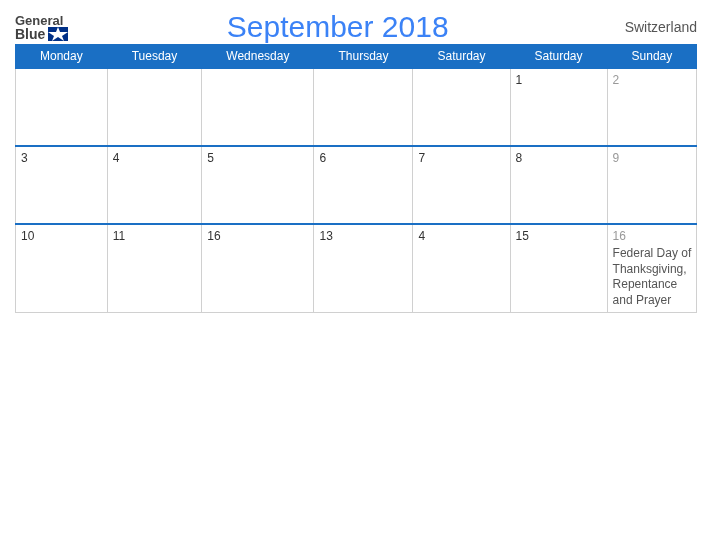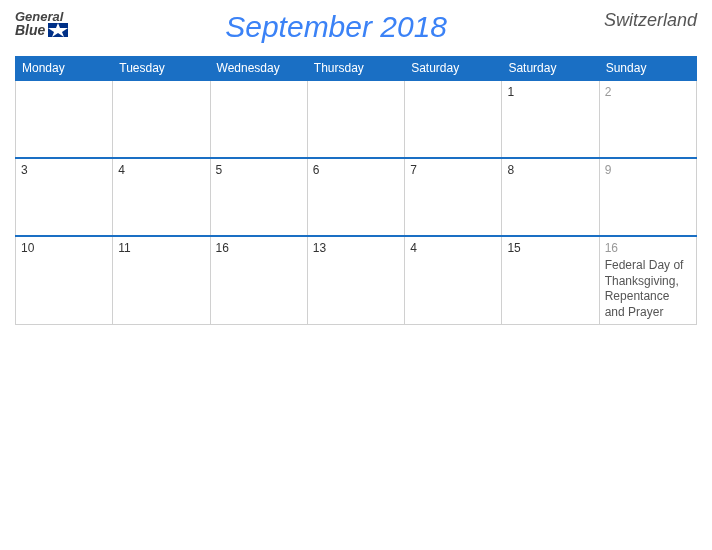--- a/index.html
+++ b/index.html
@@ -11,48 +11,47 @@
       overflow: hidden;
     }
     .calendar-container {
       width: 712px;
       height: 550px;
       background: #fff;
       padding: 10px 15px;
     }
     .header {
       display: flex;
-      align-items: flex-start;
+      align-items: center;
       justify-content: space-between;
-      margin-bottom: 12px;
-      font-style: italic;
+      margin-bottom: 0;
     }
     .month-title {
       font-size: 30px;
       font-weight: normal;
       color: #3b82f6;
       text-align: center;
       flex: 1;
     }
     .country {
-      font-size: 18px;
+      font-size: 14px;
       color: #555;
       text-align: right;
       min-width: 90px;
     }
     .calendar-table {
       width: 100%;
       border-collapse: collapse;
     }
     .calendar-table thead tr th {
       background: #1a6fc4;
       color: #fff;
       font-size: 12px;
       font-weight: normal;
-      padding: 4px 6px;
+      padding: 4px 24px;
       text-align: left;
       border: 1px solid #1a6fc4;
     }
     .calendar-table tbody tr td {
       border-top: 2px solid #1a6fc4;
       border-left: 1px solid #d0d0d0;
       border-right: 1px solid #d0d0d0;
       border-bottom: none;
       vertical-align: top;
       padding: 4px 5px;

